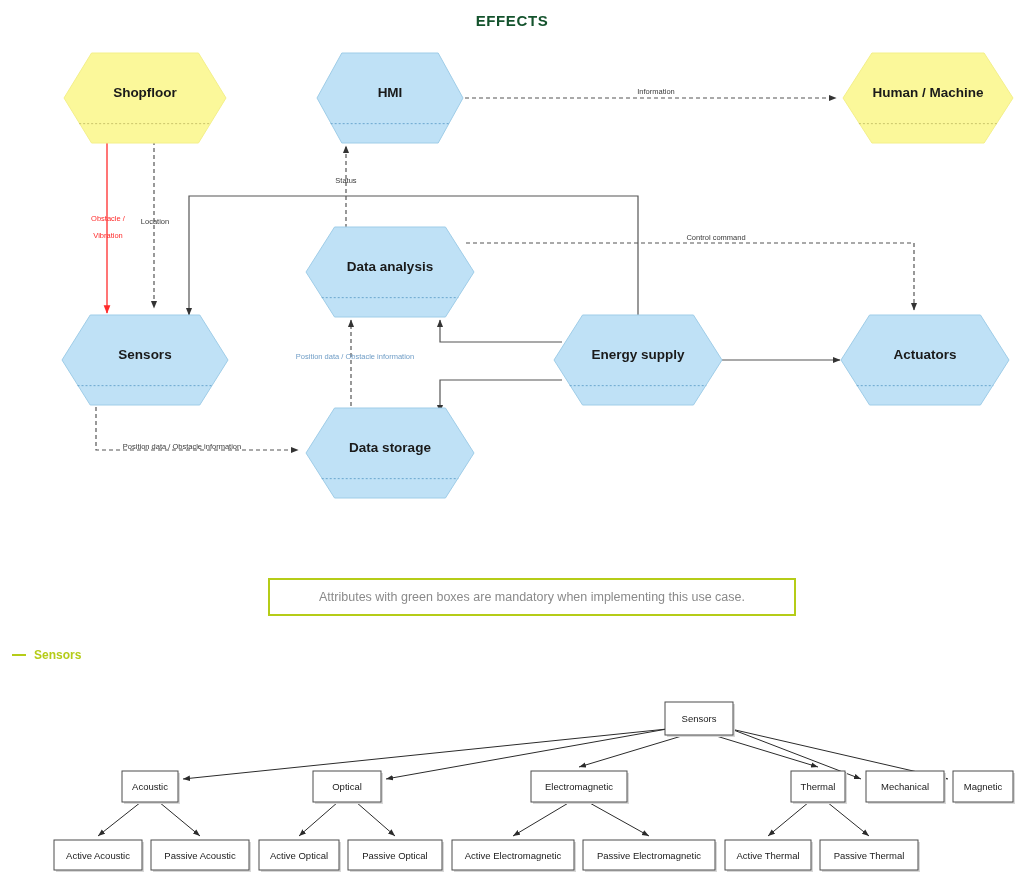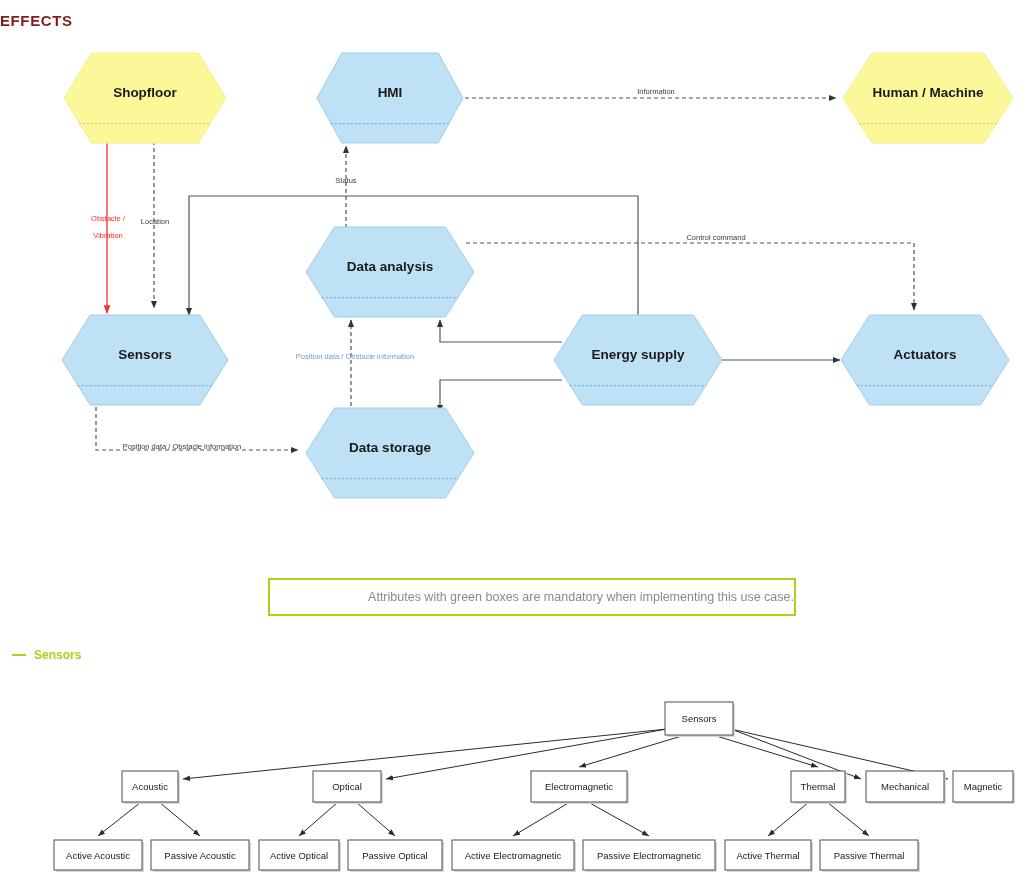--- a/index.html
+++ b/index.html
@@ -1,30 +1,30 @@
 <!DOCTYPE html>
 <html><head>
 <meta charset="utf-8">
 <style>
   html,body{margin:0;padding:0;background:#ffffff;}
   body{width:1024px;height:881px;position:relative;font-family:"Liberation Sans",sans-serif;overflow:hidden;}
   #root{position:relative;width:1024px;height:881px;}
 
   .section-title{
-    position:absolute;text-align:left;width:100%;left:0;
-    color:#7f1d1d;font-weight:bold;font-size:15px;letter-spacing:.6px;
+    position:absolute;text-align:center;width:100%;left:0;
+    color:#14532d;font-weight:bold;font-size:15px;letter-spacing:.6px;
     font-family:"Liberation Sans",sans-serif;
   }
   #effects-title{top:12px;}
   #tech-title{top:538px;}
 
   #note-box{
     position:absolute;left:268px;top:578px;width:528px;height:38px;
     border:2px solid #b5cc18;background:#ffffff;
-    display:flex;align-items:center;justify-content:flex-end;
+    display:flex;align-items:center;justify-content:center;
     box-sizing:border-box;
   }
   #note-box span{color:#8a8a8a;font-size:12.5px;}
 
   #legend{
     position:absolute;left:12px;top:648px;display:flex;align-items:center;gap:8px;
   }
   #legend .dash{display:inline-block;width:14px;height:2px;background:#b5cc18;}
   #legend .lbl{color:#b5cc18;font-size:12px;font-weight:bold;}
 

